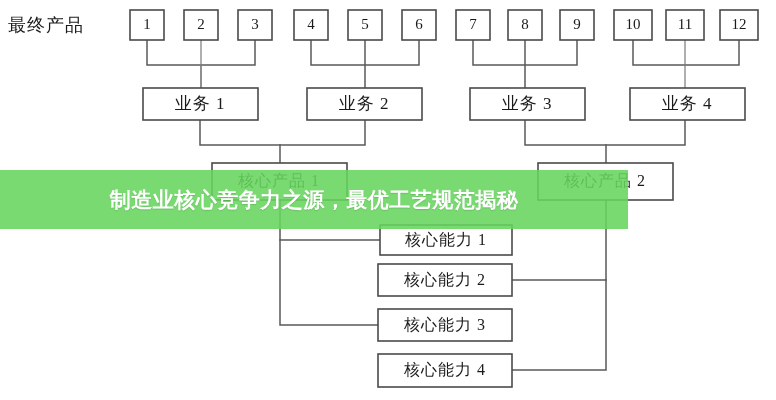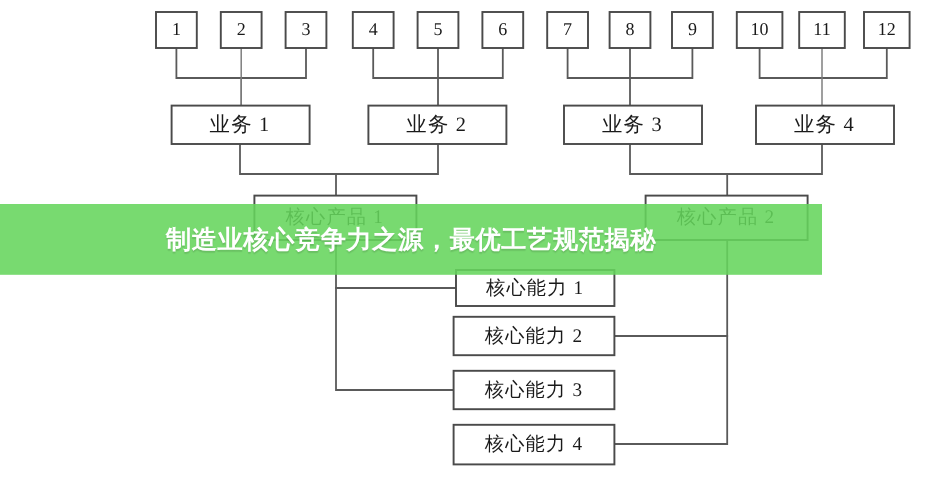--- a/index.html
+++ b/index.html
@@ -57,21 +57,21 @@
     font-size: 18px;
     letter-spacing: 1px;
     color: #1a1a1a;
     font-family: "Liberation Serif", "DejaVu Serif", serif;
     white-space: nowrap;
   }
   #banner {
     position: absolute;
     left: 0;
     top: 170px;
-    width: 685px;
+    width: 628px;
     height: 59px;
     background: rgba(101, 213, 92, 0.88);
     display: flex;
     align-items: center;
     justify-content: center;
   }
   #banner-text {
     color: #ffffff;
     font-family: "DejaVu Sans", "Liberation Sans", sans-serif;
     font-size: 21px;
@@ -216,18 +216,19 @@
         <text class="dg-text cap-text" x="445" y="326">核心能力 3</text>
       </g>
       <g>
         <rect class="dg-box" x="378" y="354" width="134" height="33"></rect>
         <text class="dg-text cap-text" x="445" y="371">核心能力 4</text>
       </g>
     </g>
 
   </svg>
 
+  <div class="lead-label">最终产品</div>
 
   <div id="banner">
     <span id="banner-text">制造业核心竞争力之源，最优工艺规范揭秘</span>
   </div>
 
 </div>
 
 </body></html>

